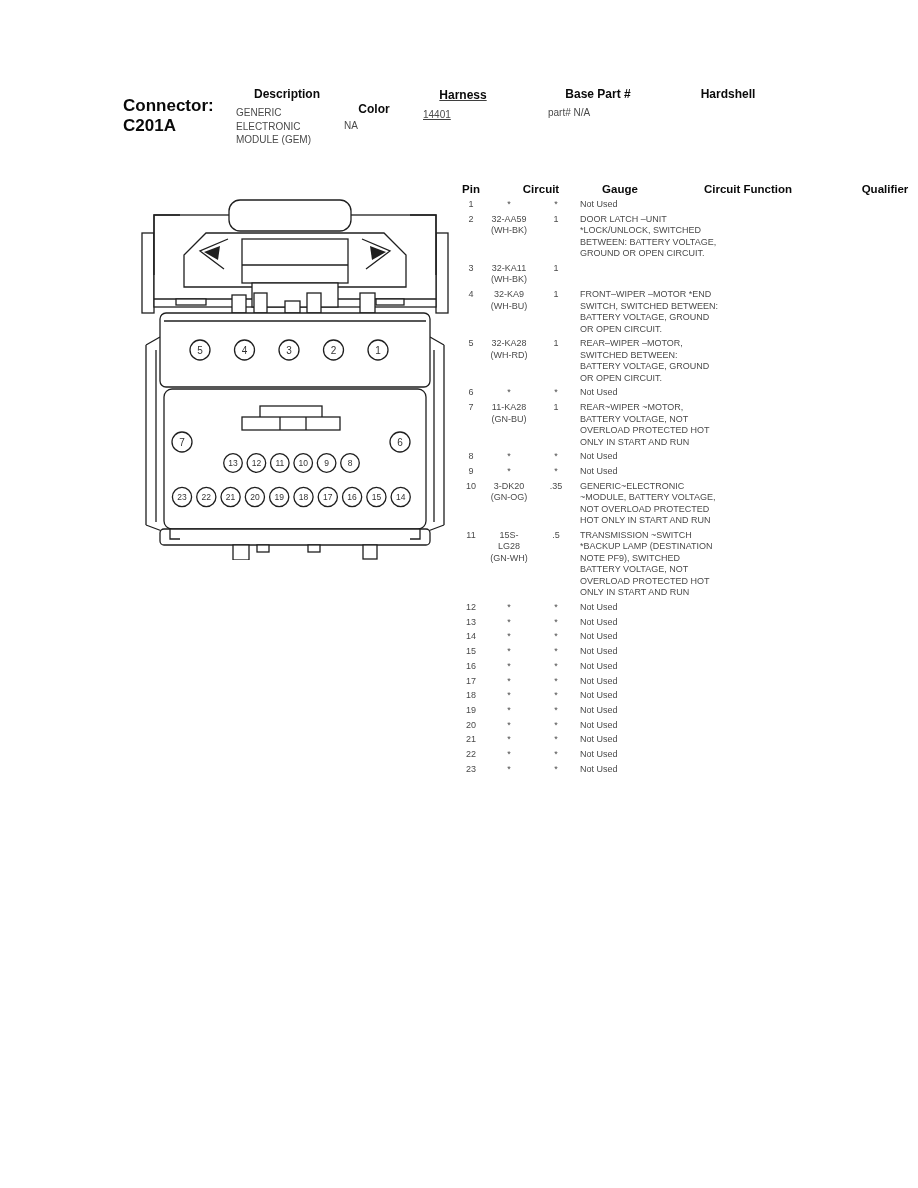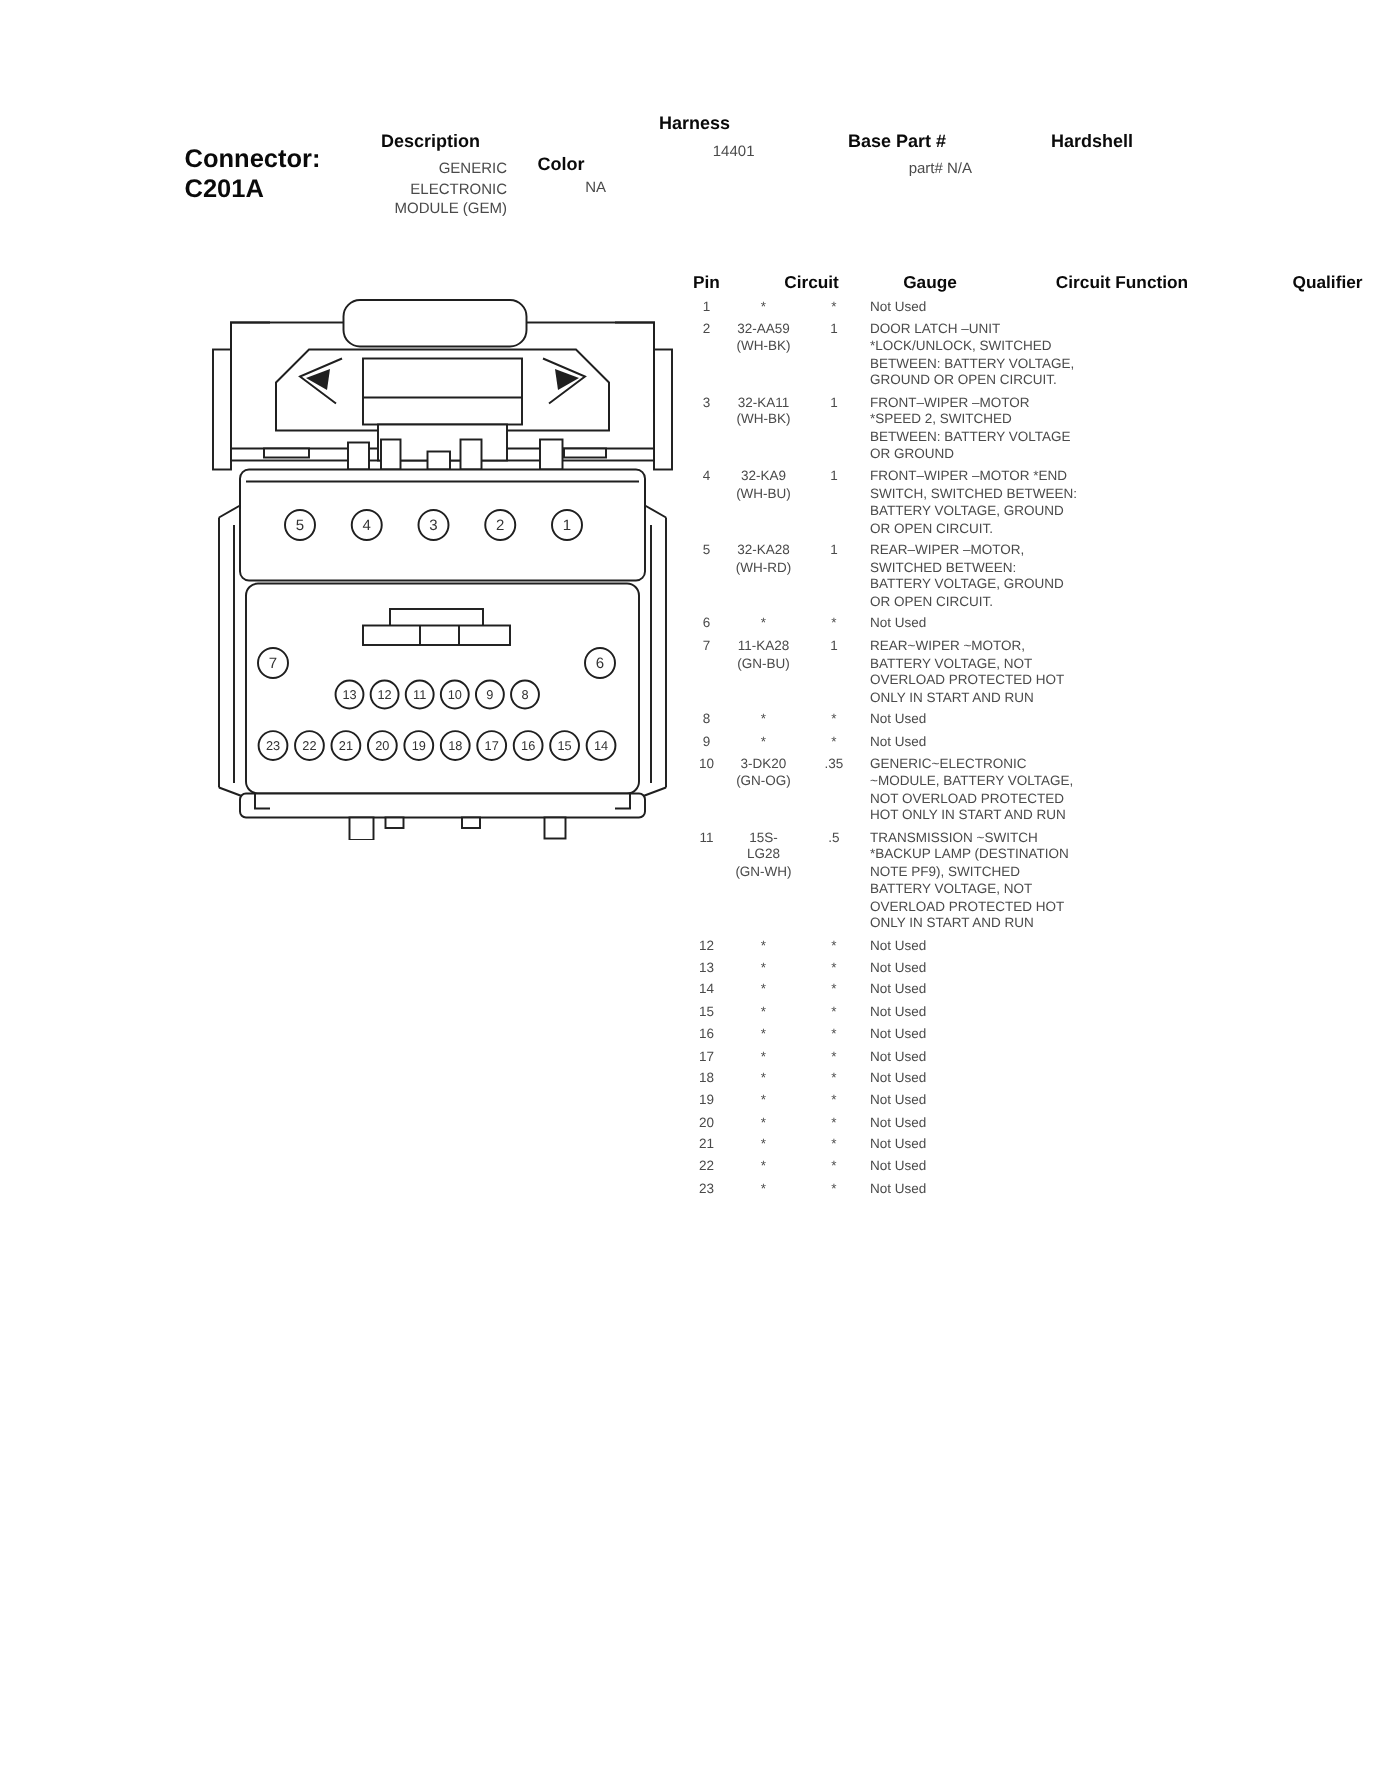--- a/index.html
+++ b/index.html
@@ -2,21 +2,21 @@
 <html><head>
 <meta charset="utf-8">
 <style>
   html,body{margin:0;padding:0;}
   body{
     width:918px;height:1188px;background:#ffffff;position:relative;
     font-family:"Liberation Sans", sans-serif;color:#3f3f3f;overflow:hidden;
   }
   .abs{position:absolute;}
   .hdr-label{font-size:12px;font-weight:bold;color:#0a0a0a;text-align:center;}
-  .hdr-value{font-size:10px;color:#4a4a4a;text-align:right;line-height:13.5px;white-space:pre-line;}
+  .hdr-value{font-size:10px;color:#4a4a4a;text-align:left;line-height:13.5px;white-space:pre-line;}
   .conn-title{font-size:17px;font-weight:bold;color:#0a0a0a;line-height:20px;}
 
   
   #pin-table{left:458px;top:183px;width:346px;}
   .t-head,.t-row{display:grid;grid-template-columns:26px 50px 44px 148px 62px;}
   .t-head{font-size:11.5px;font-weight:bold;color:#0a0a0a;margin-bottom:4px;gap:32px;}
   .t-head .h{text-align:center;}
   .t-row{font-size:9px;line-height:11.5px;color:#4a4a4a;margin-bottom:3.2px;}
   .c-pin{text-align:center;}
   .c-circuit{text-align:center;white-space:pre-line;}
@@ -43,21 +43,21 @@
   <div class="hdr-value" style="margin-top:5px;">GENERIC
 ELECTRONIC
 MODULE (GEM)</div>
 </div>
 
 <div class="abs" style="left:344px;top:102px;width:60px;">
   <div class="hdr-label">Color</div>
   <div class="hdr-value" style="margin-top:3px;">NA</div>
 </div>
 
-<div class="abs" style="left:423px;top:75px;width:80px;">
+<div class="abs" style="left:423px;top:88px;width:80px;text-decoration:underline;">
   <div class="hdr-label">Harness</div>
   <div class="hdr-value" style="margin-top:6px;">14401</div>
 </div>
 
 <div class="abs" style="left:548px;top:87px;width:100px;">
   <div class="hdr-label">Base Part #</div>
   <div class="hdr-value" style="margin-top:5px;">part# N/A</div>
 </div>
 
 <div class="abs" style="left:678px;top:87px;width:100px;">
@@ -183,24 +183,20 @@
 *LOCK/UNLOCK, SWITCHED
 BETWEEN: BATTERY VOLTAGE,
 GROUND OR OPEN CIRCUIT.</div>
         <div class="c-qual"></div>
       </div>
       <div class="t-row">
         <div class="c-pin">3</div>
         <div class="c-circuit">32-KA11
 (WH-BK)</div>
         <div class="c-gauge">1</div>
-        <div class="c-func">FRONT–WIPER –MOTOR
-*SPEED 2, SWITCHED
-BETWEEN: BATTERY VOLTAGE
-OR GROUND</div>
         <div class="c-qual"></div>
       </div>
       <div class="t-row">
         <div class="c-pin">4</div>
         <div class="c-circuit">32-KA9
 (WH-BU)</div>
         <div class="c-gauge">1</div>
         <div class="c-func">FRONT–WIPER –MOTOR *END
 SWITCH, SWITCHED BETWEEN:
 BATTERY VOLTAGE, GROUND

